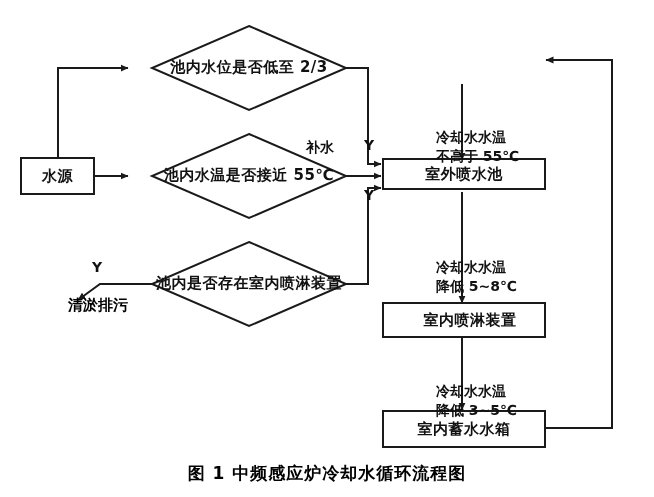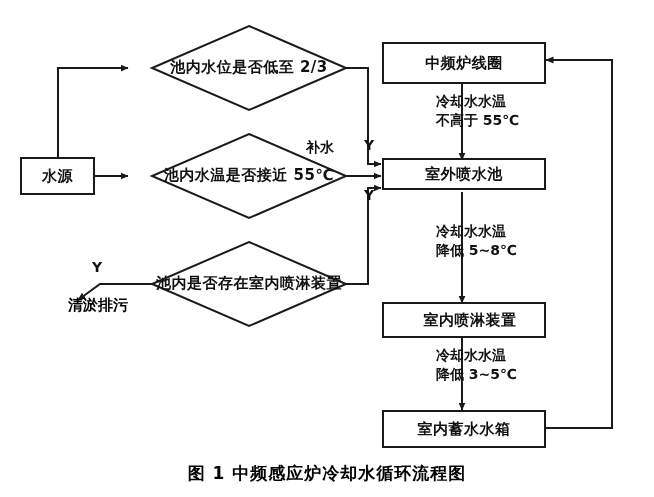--- a/index.html
+++ b/index.html
@@ -64,20 +64,21 @@
     position: absolute;
     font-size: 14px;
     font-weight: bold;
     color: #111;
     text-align: center;
     line-height: 1.35;
     white-space: nowrap;
   }
   .edge-label.multiline {
     white-space: normal;
+    margin-top: 36px;
   }
   .caption {
     position: absolute;
     width: 100%;
     text-align: center;
     font-size: 17px;
     font-weight: bold;
     color: #000000;
     letter-spacing: 1px;
   }
@@ -129,23 +130,20 @@
       <polygon points="249,26 346,68 249,110 152,68"></polygon>
       <polygon points="249,134 346,176 249,218 152,176"></polygon>
       <polygon points="249,242 346,284 249,326 152,284"></polygon>
     </g>
   </svg>
 
   <div class="node rect" style="left:20px; top:157px; width:75px; height:38px;">
     <span>水源</span>
   </div>
 
-  <div class="node rect" style="left:382px; top:42px; width:164px; height:42px;">
-    <span>中频炉线圈</span>
-  </div>
 
   <div class="node rect" style="left:382px; top:158px; width:164px; height:32px;text-align:right;">
     <span>室外喷水池</span>
   </div>
 
   <div class="node rect" style="left:382px; top:302px; width:164px; height:36px;padding-left:12px;">
     <span>室内喷淋装置</span>
   </div>
 
   <div class="node rect" style="left:382px; top:410px; width:164px; height:38px;">

